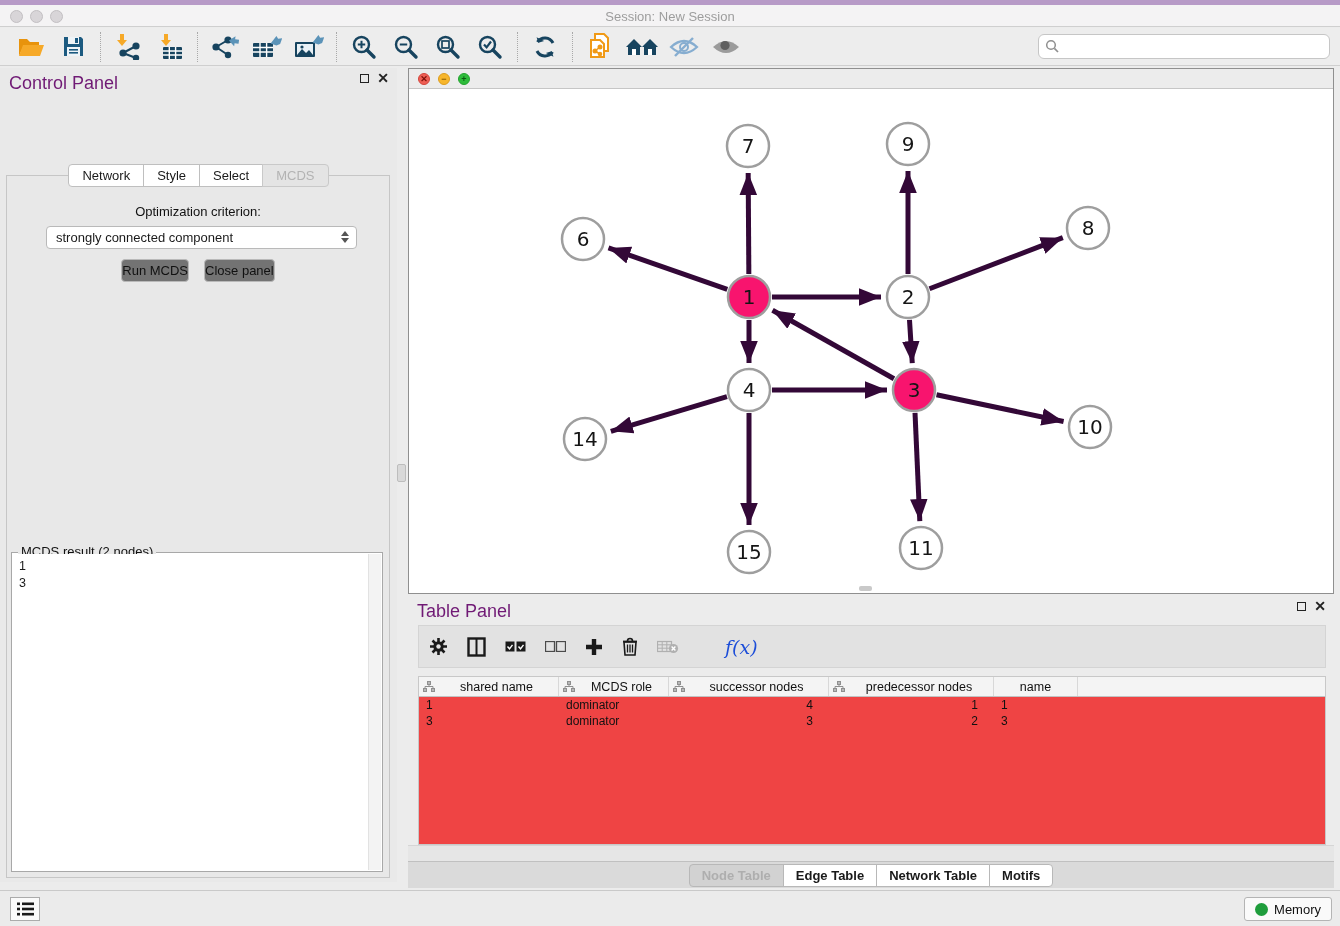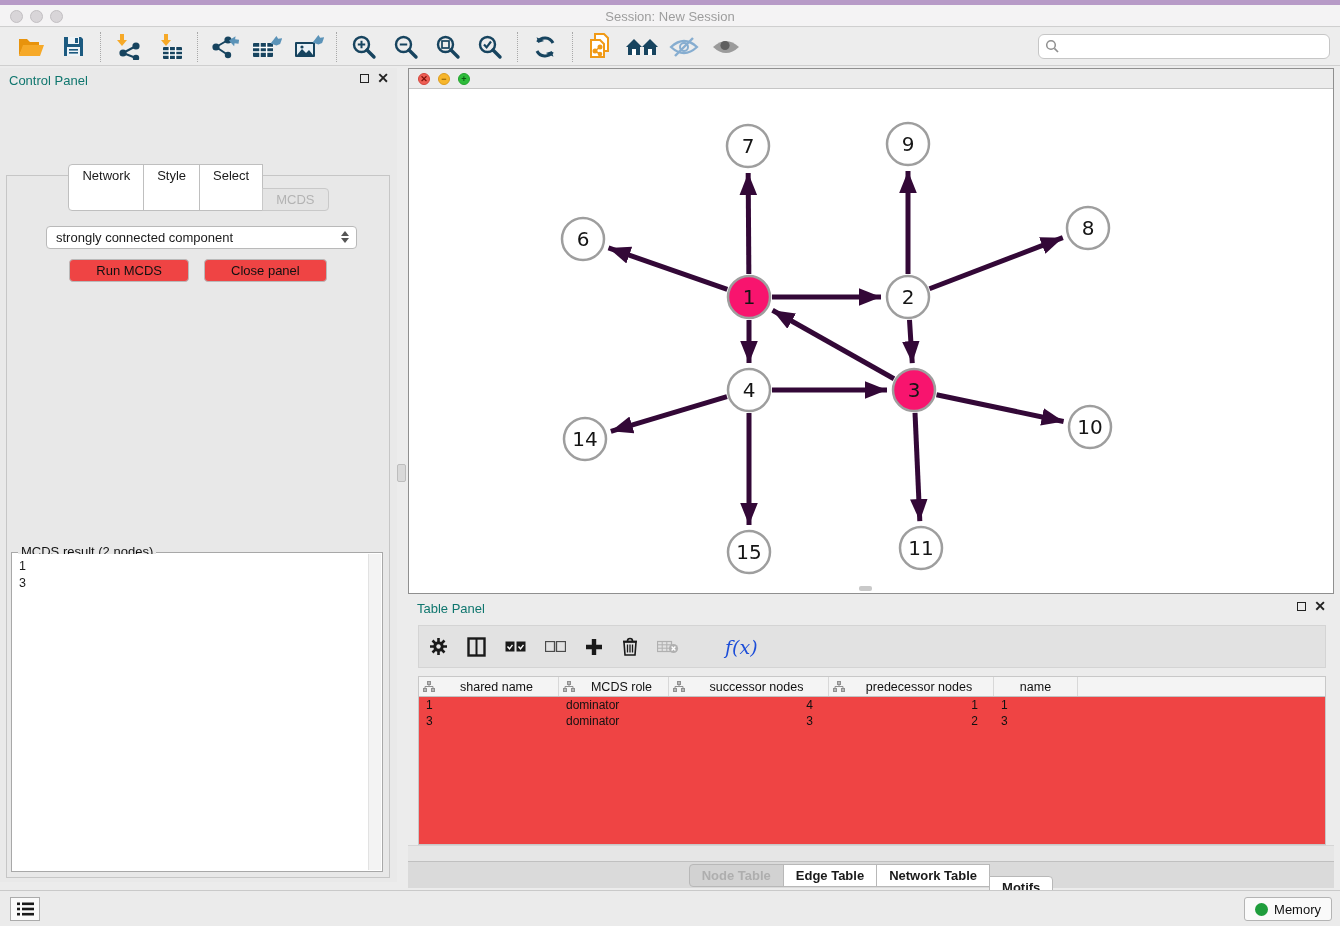--- a/index.html
+++ b/index.html
@@ -20,39 +20,39 @@
     border-bottom:1px solid #cfcfcf; display:flex; align-items:center; padding:0 10px; }
   .tb-btn { width:36px; height:32px; display:flex; align-items:center; justify-content:center; flex:0 0 auto; margin:0 3px; }
   .tb-sep { height:30px; border-left:1px dotted #a9a9a9; margin:0 6px; flex:0 0 auto; }
   .search-wrap { margin-left:auto; position:relative; width:292px; height:25px; flex:0 0 auto; }
   .search-wrap input { width:100%; height:100%; border:1px solid #c6c6c6; border-radius:6px; background:#fff;
     padding:0 8px 0 27px; font-family:"Liberation Sans",sans-serif; font-size:13px; outline:none; }
   .search-glyph { position:absolute; left:7px; top:5px; }
   
   .control-panel { position:absolute; left:0; top:68px; width:397px; height:814px; background:#e9e9e9; }
   .panel-head { position:relative; height:24px; }
-  .panel-head-title { position:absolute; left:9px; top:5px; font-size:13px; color:#0f766e; }
+  .panel-head-title { position:absolute; left:9px; top:5px; font-size:18px; color:#701a75; }
   .win-btns { position:absolute; right:8px; top:5px; display:flex; gap:8px; align-items:center; }
   .float-box { width:9px; height:9px; border:1.5px solid #222; display:inline-block; }
   .close-x { font-weight:bold; font-size:14px; line-height:11px; color:#222; }
   .cp-tabs { position:absolute; left:0; right:0; top:96px; display:flex; justify-content:center; z-index:3; }
   .cp-tab, .bt-tab { border:1px solid #bfbfbf; background:#fff; padding:3px 13px; font-size:13px; margin-left:-1px; cursor:default; }
   .cp-tab:first-child, .bt-tab:first-child { border-radius:4px 0 0 4px; margin-left:0;text-align:center; }
-  .cp-tab:last-child, .bt-tab:last-child { border-radius:0 4px 4px 0;margin-top:24px; }
+  .cp-tab:last-child, .bt-tab:last-child { border-radius:0 4px 4px 0; }
   .cp-tab.disabled { background:#e4e4e4; color:#b3b3b3; border-color:#c9c9c9; }
   .cp-body { position:absolute; left:6px; right:7px; top:107px; bottom:4px; border:1px solid #c6c6c6; background:#e8e8e8; }
   .opt-label { position:absolute; left:0; right:0; top:28px; text-align:center; font-size:13px; color:#111; }
   .opt-select { position:absolute; left:39px; top:50px; width:311px; height:23px; background:#fff; border:1px solid #b9b9b9;
     border-radius:4px; display:flex; align-items:center; padding:0 22px 0 9px; font-size:13px; }
   .stepper { position:absolute; right:7px; top:4px; display:flex; flex-direction:column; gap:2px; }
   .stepper i { width:0; height:0; border-left:4px solid transparent; border-right:4px solid transparent; display:block; }
   .st-up { border-bottom:5px solid #555; }
   .st-dn { border-top:5px solid #555; }
   .cp-buttons { position:absolute; left:0; right:0; top:83px; display:flex; justify-content:center; gap:15px; }
-  .btn { background:#ef4444; border:1px solid #b9b9b9; border-radius:4px; padding:3px 26px; font-size:13px; color:#111; }
+  .btn { background:#737373; border:1px solid #b9b9b9; border-radius:4px; padding:3px 0; font-size:13px; color:#111; }
   .result-fieldset { position:absolute; left:4px; right:6px; top:376px; bottom:5px; border:1px solid #a8a8a8; background:#fff; }
   .result-legend { position:absolute; left:6px; top:-9px; background:#e8e8e8; padding:0 3px; font-size:13px; color:#111; }
   .result-text { position:absolute; left:0; top:1px; right:15px; bottom:0; background:#fff; padding:4px 7px;
     font-size:12.5px; line-height:17px; white-space:pre; overflow:hidden; }
   .result-scroll { position:absolute; right:1px; top:1px; bottom:1px; width:13px; background:#f3f3f3; border-left:1px solid #e2e2e2; }
   .splitter-thumb { position:absolute; left:397px; top:464px; width:9px; height:18px; background:#d9d9d9; border:1px solid #bdbdbd; border-radius:2px; }
   
   .net-window { position:absolute; left:408px; top:68px; width:926px; height:526px; border:1px solid #8f8f8f; background:#fff; }
   .net-titlebar { position:relative; height:20px; background:#ececec; border-bottom:1px solid #c6c6c6; }
   .net-title { position:absolute; left:0; right:0; top:2px; text-align:center; font-size:13px; color:#1a1a1a; }
@@ -262,20 +262,21 @@
       <span class="close-x">✕</span>
     </span>
   </div>
   <div class="cp-tabs">
       <div class="cp-tab">Network</div>
       <div class="cp-tab">Style</div>
       <div class="cp-tab">Select</div>
       <div class="cp-tab disabled">MCDS</div>
     </div>
   <div class="cp-body">
+    <div class="opt-label">Optimization criterion:</div>
     <div class="opt-select">
       <span>strongly connected component</span>
       <span class="stepper">
           <i class="st-up"></i>
           <i class="st-dn"></i>
         </span>
     </div>
     <div class="cp-buttons">
       <button class="btn">Run MCDS</button>
       <button class="btn">Close panel</button>

